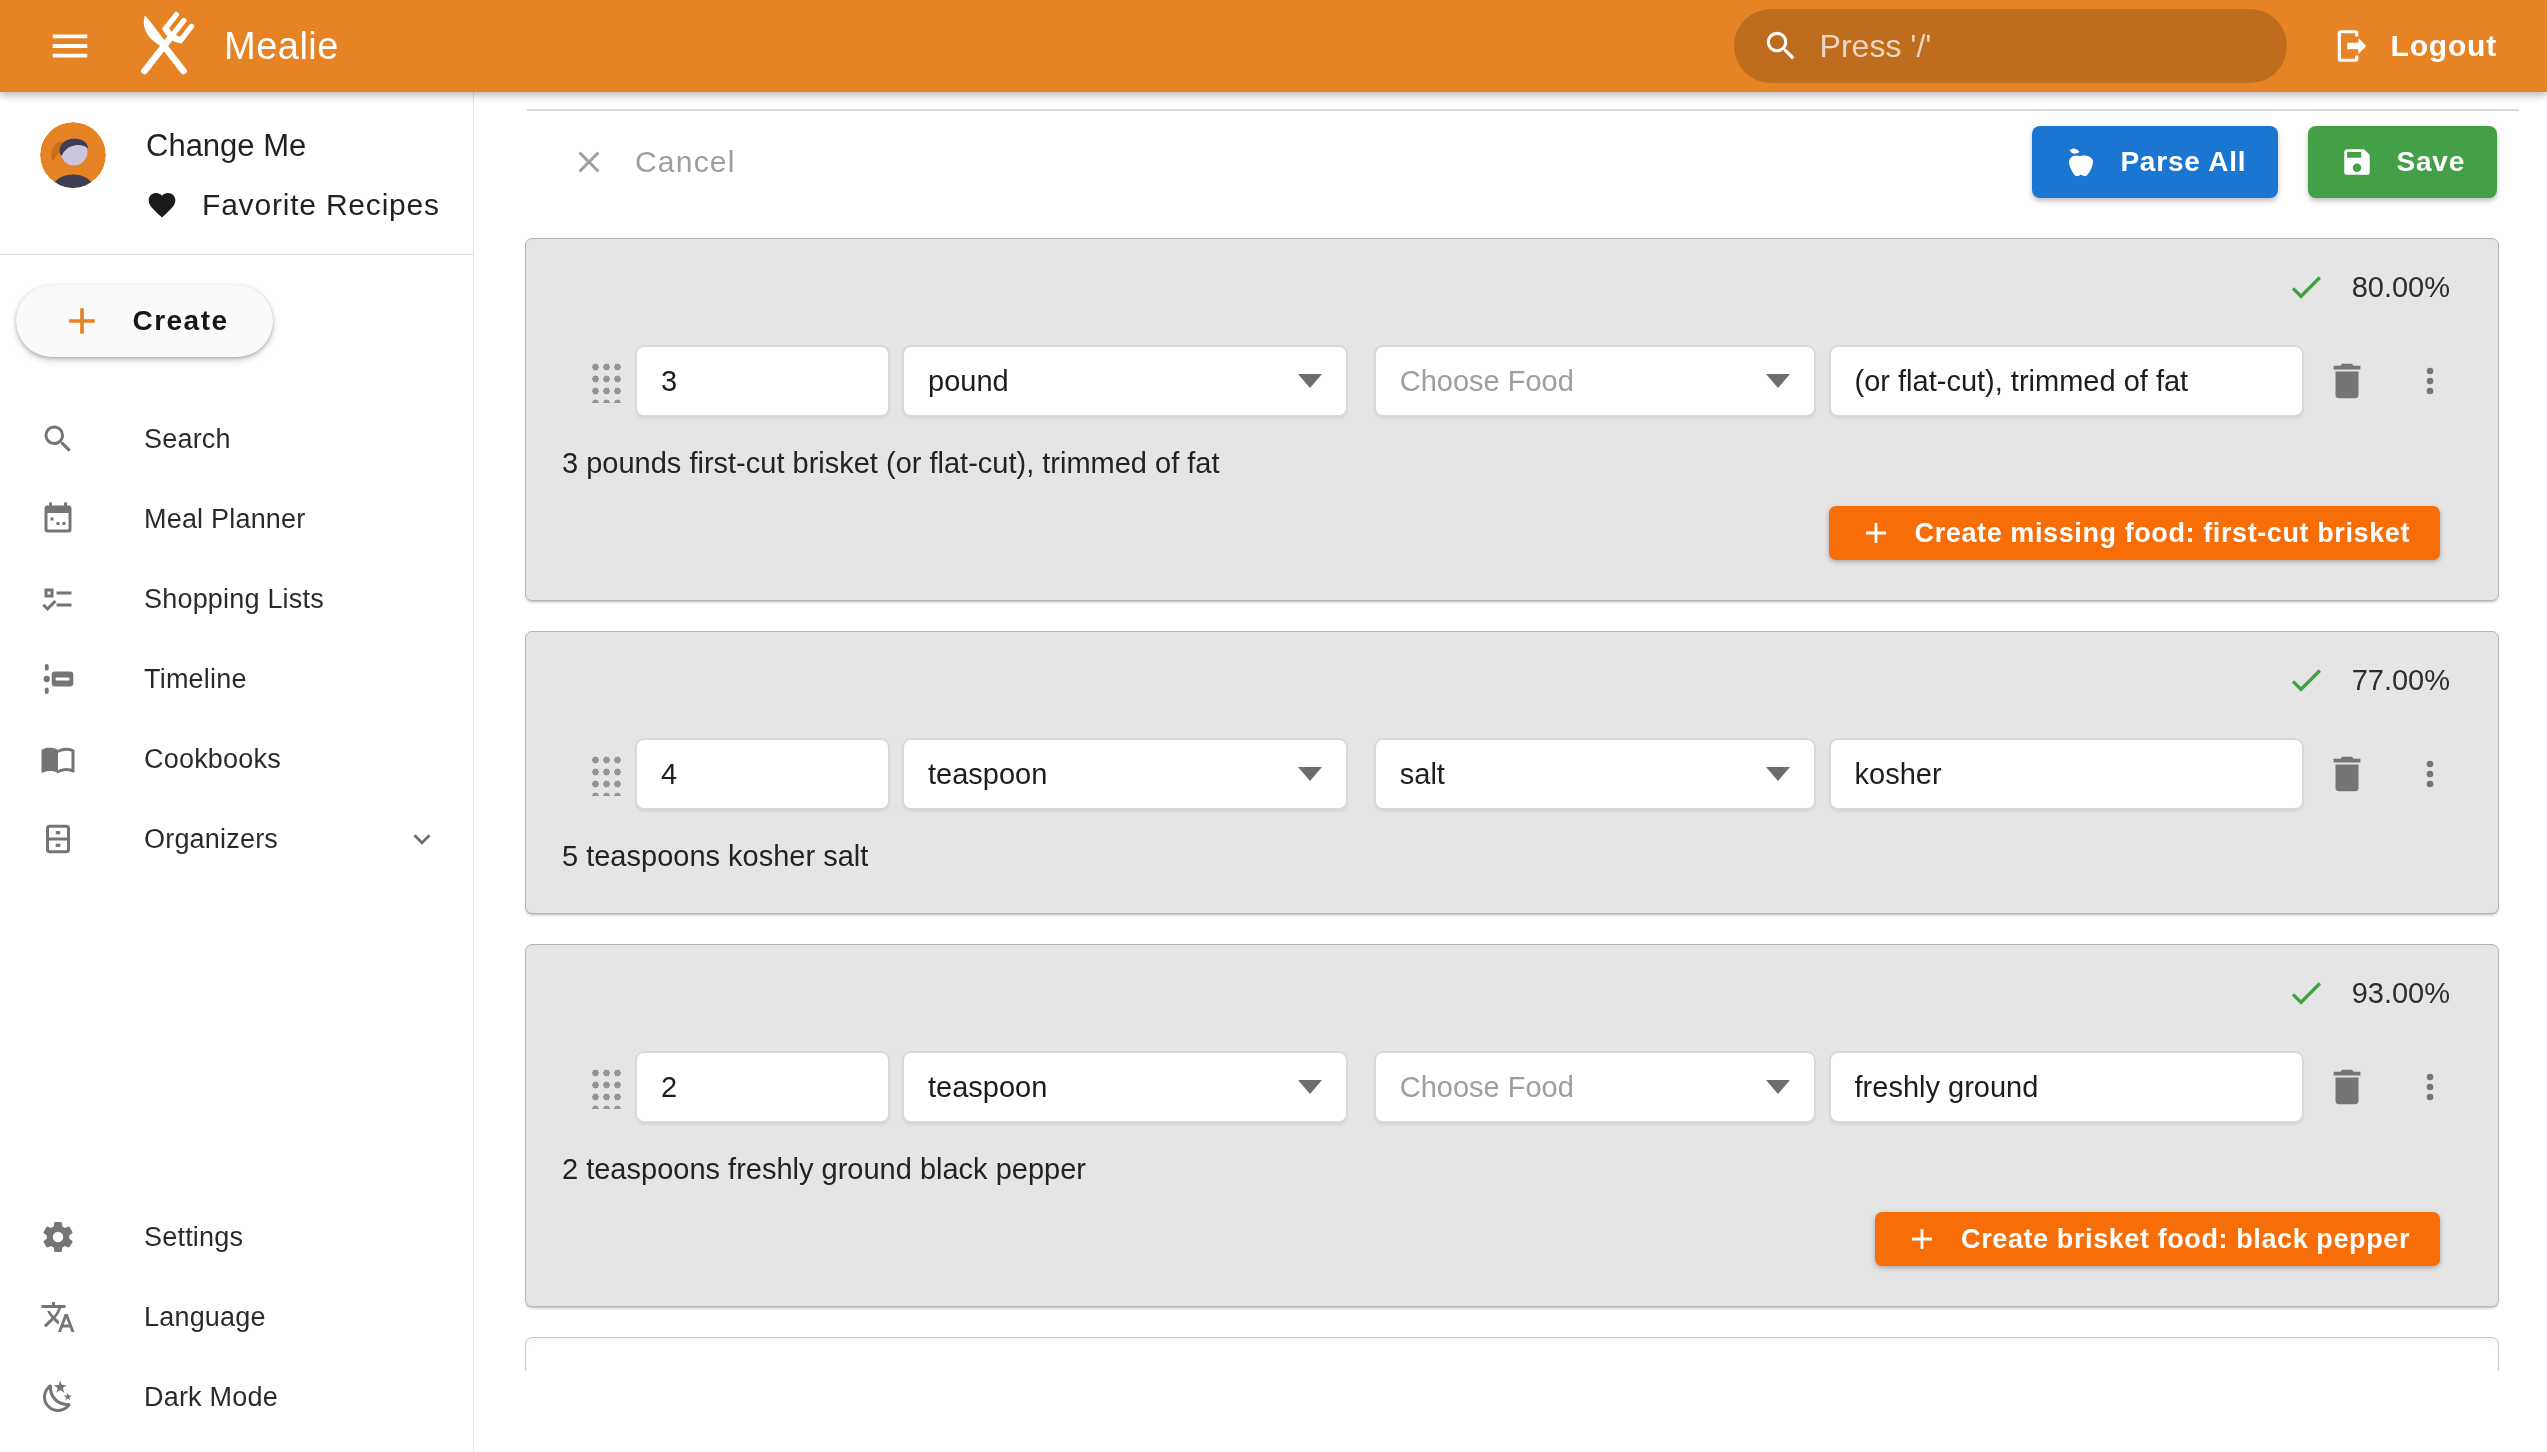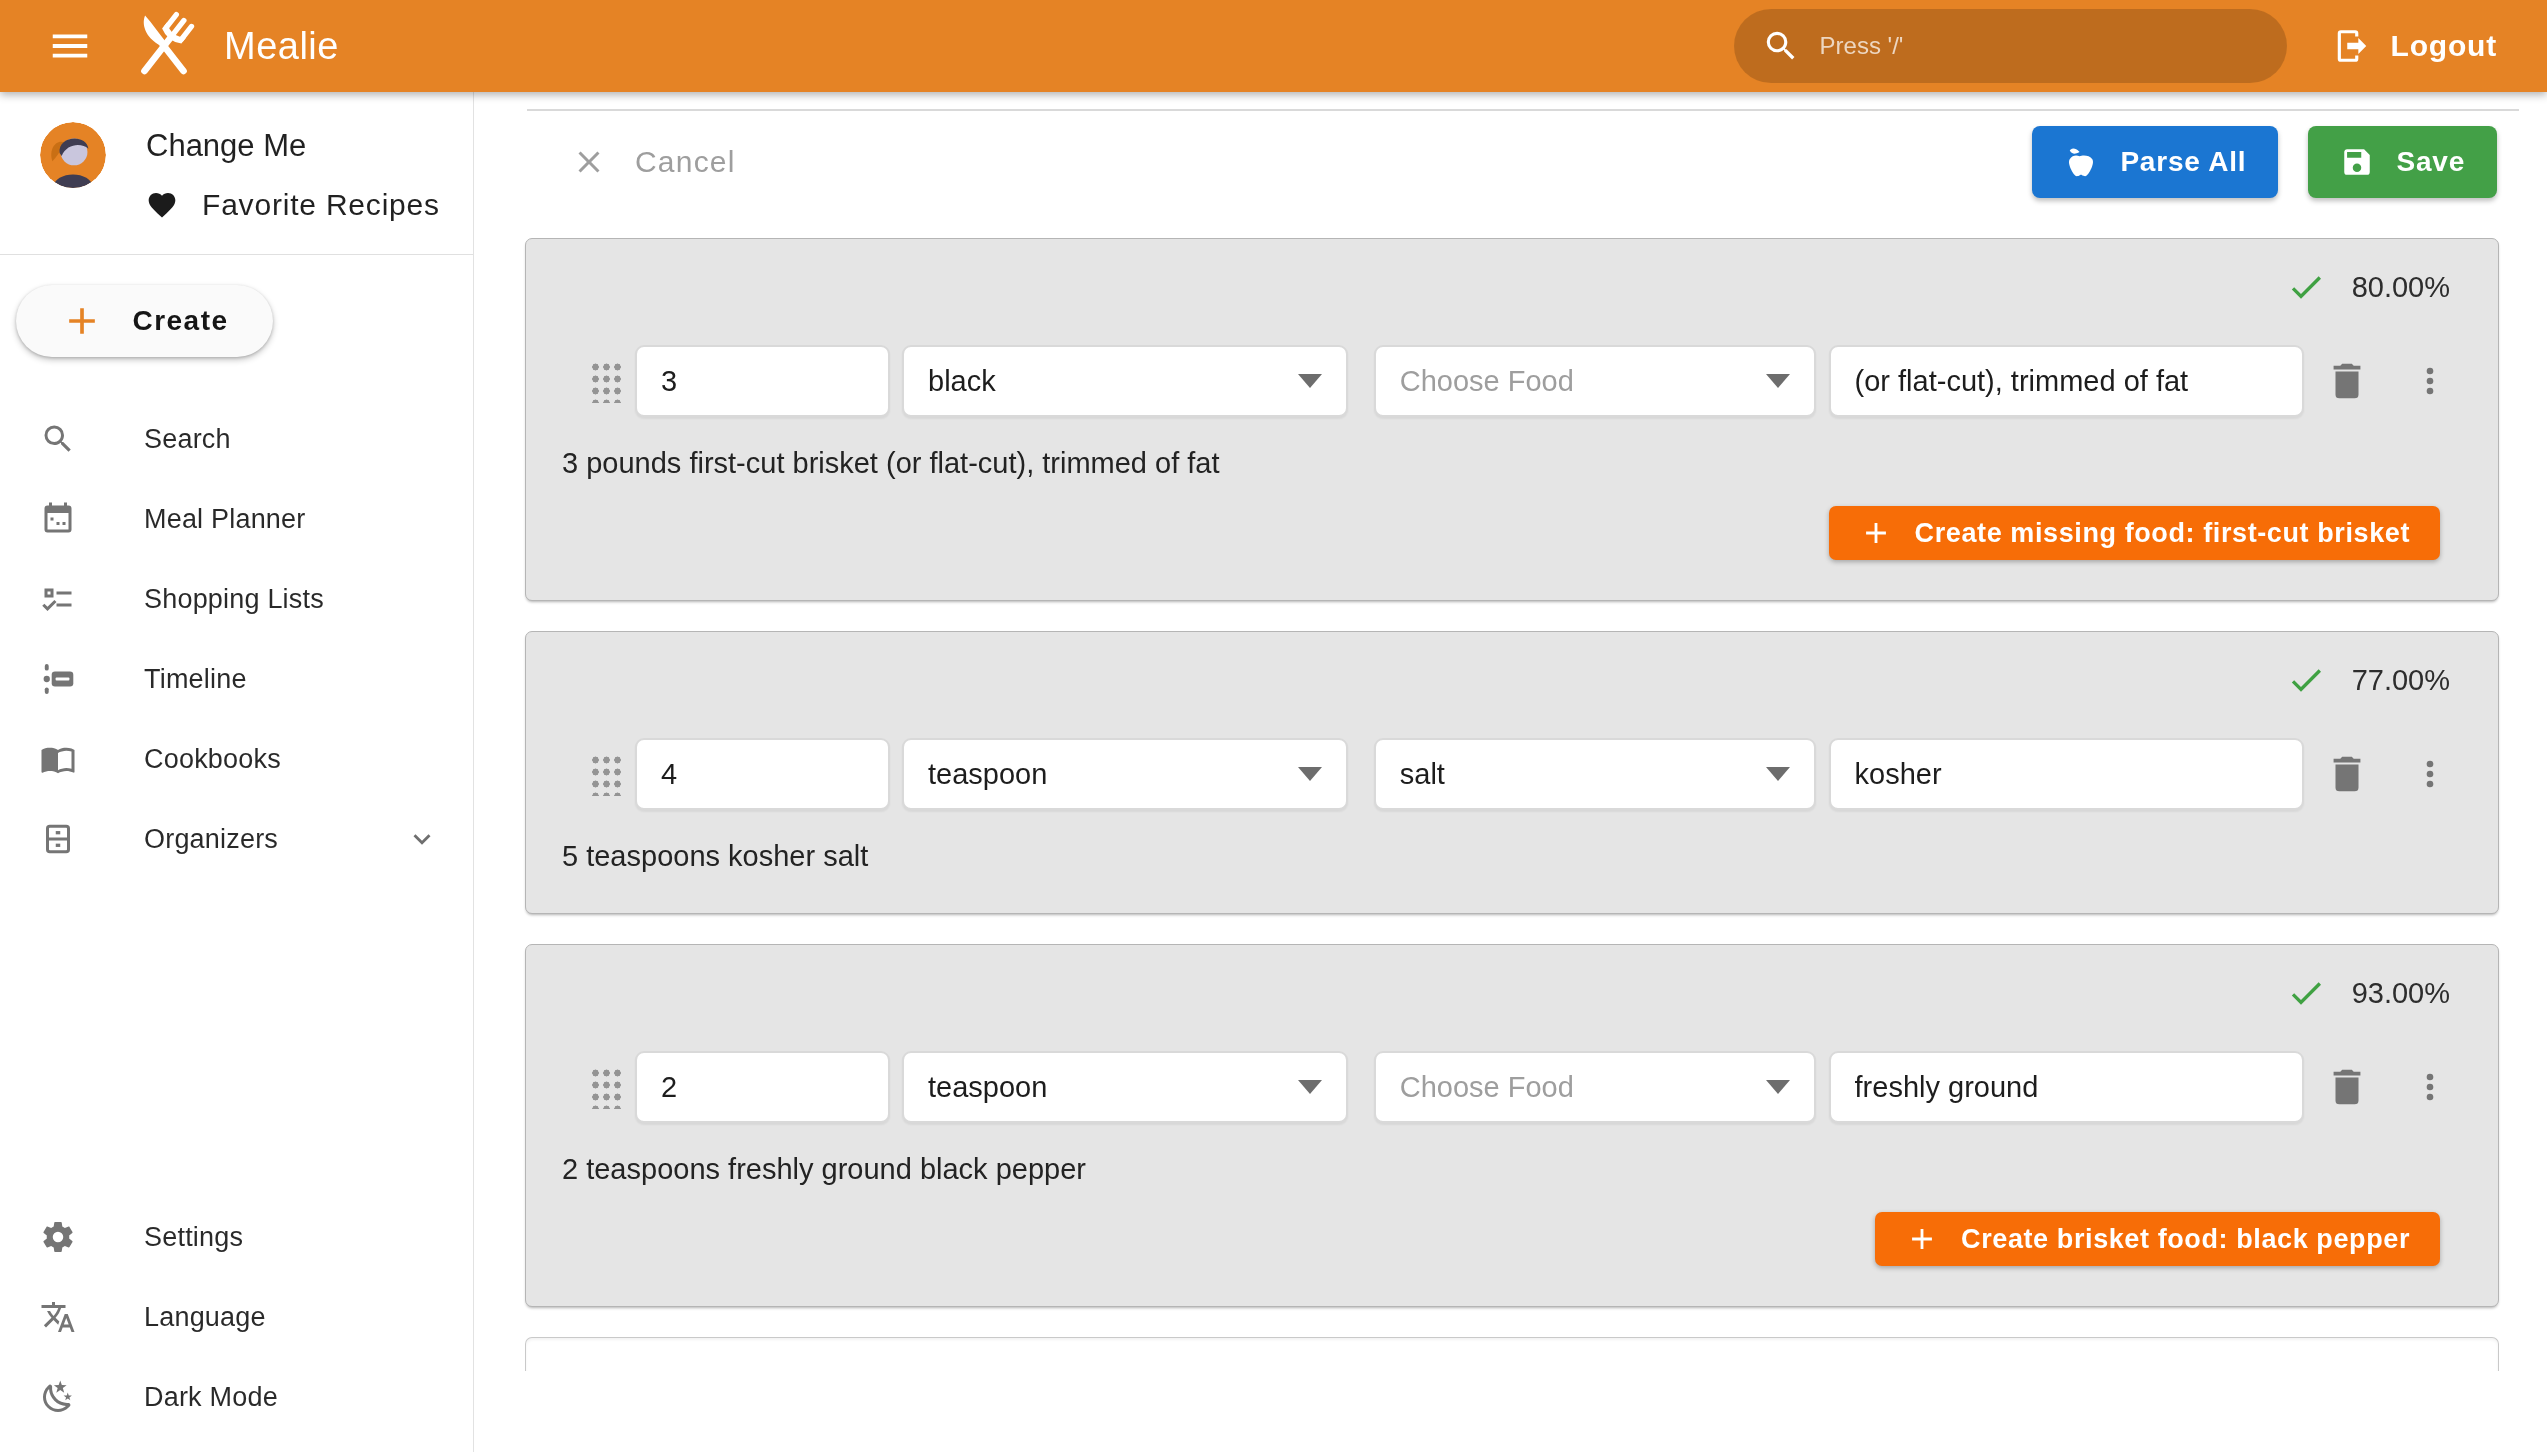--- a/index.html
+++ b/index.html
@@ -34,21 +34,21 @@
   .app-title{ color:#fff; font-size:38px; font-weight:400; margin-left:18px; letter-spacing:0.5px; }
   .header-spacer{ flex:1; }
   .search-pill{
     width:553px; height:74px; border-radius:37px;
     background:rgba(0,0,0,.17);
     display:flex; align-items:center; padding:0 28px; gap:20px;
   }
   .search-pill .sicon{ width:38px; height:38px; color:#fff; flex:none;}
   .search-pill input{
     background:transparent; border:none; outline:none;
-    color:#fff; font-size:24px; width:100%;
+    color:#fff; font-size:32px; width:100%;
     font-family:"Liberation Sans", sans-serif;
   }
   .search-pill input::placeholder{ color:rgba(255,255,255,.72); }
   .logout-btn{
     margin-left:36px; display:flex; align-items:center; gap:20px;
     color:#fff; font-size:30px; font-weight:700; letter-spacing:0.8px;
     background:none; border:none; cursor:pointer;
     font-family:"Liberation Sans", sans-serif; height:72px; padding:0 10px; border-radius:8px;
   }
   .logout-btn svg{ width:38px; height:38px; }
@@ -422,21 +422,21 @@
         <div class="conf-row">
           <svg viewBox="0 0 40 40" width="40" height="40">
             <use href="#i-check"></use>
           </svg>
           <span class="conf-text">80.00%</span>
         </div>
         <div class="fields-row">
           <div class="drag-handle"></div>
           <input class="field f-qty" value="3" style="">
           <div class="field f-unit select">
-            <span>black</span>
+            <span>pound</span>
           </div>
           <div class="field f-food select">
             <span class="placeholder">Choose Food</span>
           </div>
           <input class="field f-note" value="(or flat-cut), trimmed of fat" style="">
           <button class="row-icon-btn trash-btn">
             <svg viewBox="0 0 46 46" width="46" height="46">
               <use href="#i-trash"></use>
             </svg>
           </button>

